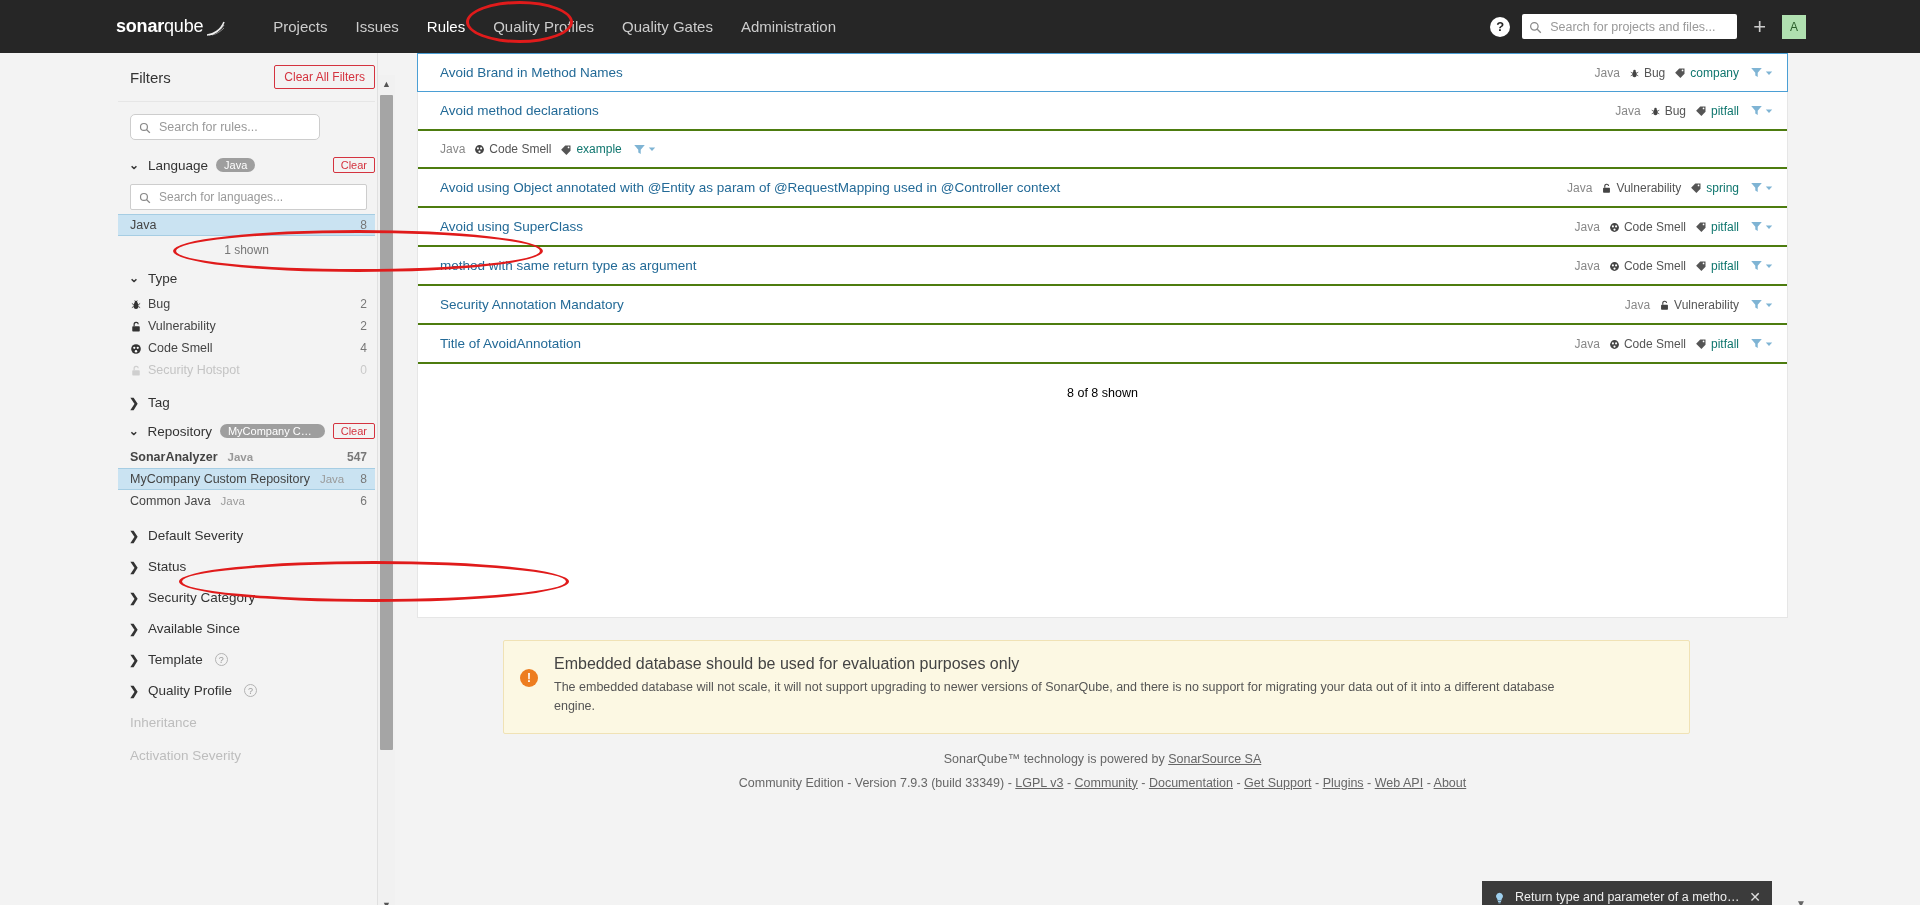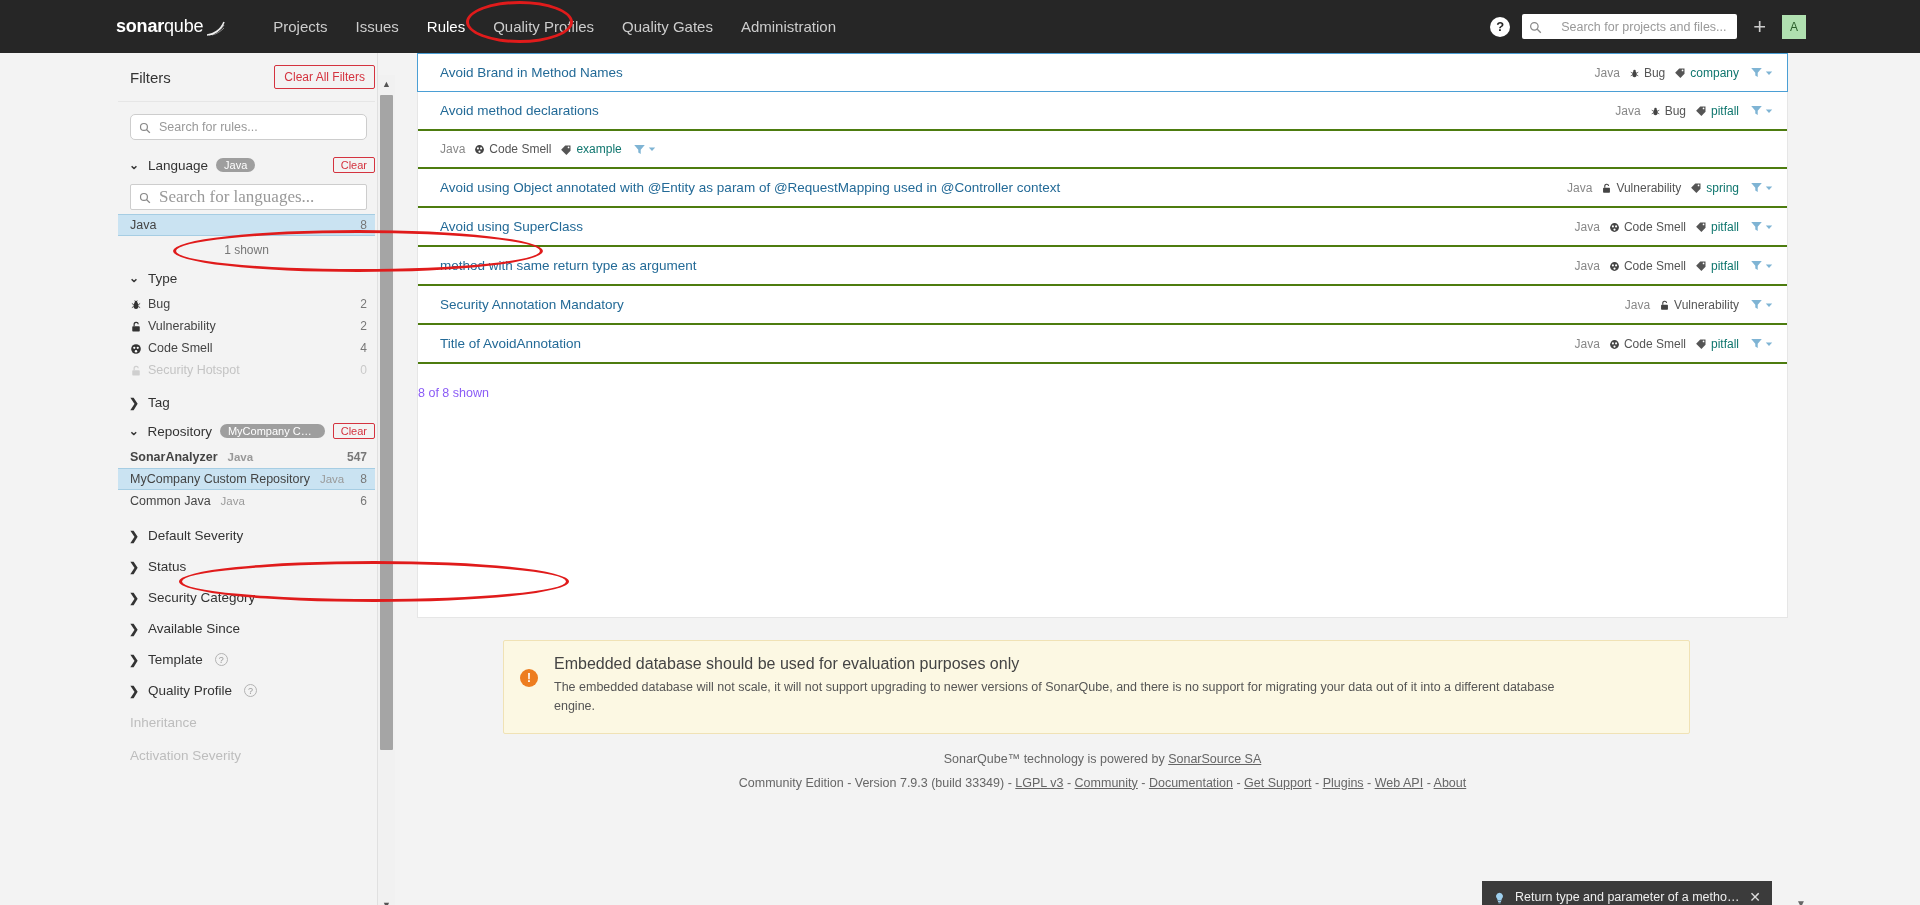--- a/index.html
+++ b/index.html
@@ -48,21 +48,21 @@
     padding-right: 4px;
   }
   .help-icon {
     width: 20px; height: 20px; border-radius: 50%;
     background: #fff; color: #262626;
     display: flex; align-items: center; justify-content: center;
     font-size: 13px; font-weight: bold; cursor: pointer;
   }
   .nav-search {
     width: 215px; height: 25px; background: #fff; border-radius: 2px;
-    display: flex; align-items: center; padding: 0 7px; gap: 17px;
+    display: flex; align-items: center; padding: 0 7px; gap: 6px;
   }
   .nav-search input {
     border: none; outline: none; font-size: 12.5px; width: 100%;
     color: #444; font-family: "Liberation Sans", sans-serif; background: transparent;
   }
   .nav-search input::placeholder { color: #999; }
   .plus-btn {
     color: #ccc; font-size: 22px; line-height: 1; cursor: pointer; padding: 0 4px;
   }
   .avatar {
@@ -104,21 +104,21 @@
     font-size: 12px; padding: 4px 9px; border-radius: 2px; cursor: pointer;
     font-family: "Liberation Sans", sans-serif;
   }
   .btn-clear-sm {
     border: 1px solid #d4333f; color: #d4333f; background: transparent;
     font-size: 11px; padding: 1px 7px; border-radius: 2px; cursor: pointer;
     font-family: "Liberation Sans", sans-serif;
   }
   .side-search {
     margin: 12px 0 0 12px;
-    height: 26px; width: 237px;
+    height: 26px; width: 190px;
     border: 1px solid #cdcdcd; background: #fff; border-radius: 5px;
     display: flex; align-items: center; gap: 6px; padding: 0 8px;
   }
   .side-search input {
     border: none; outline: none; font-size: 12.5px; width: 100%;
     color: #444; background: transparent; font-family: "Liberation Sans", sans-serif;
   }
   .side-search input::placeholder { color: #999; }
 
   .facet { margin-top: 14px; }
@@ -138,22 +138,22 @@
   }
   .facet-clear-wrap { margin-left: auto; }
 
   .facet-search {
     margin: 8px 0 4px 12px;
     height: 26px; width: 237px;
     border: 1px solid #cdcdcd; background: #fff; border-radius: 2px;
     display: flex; align-items: center; gap: 6px; padding: 0 8px;
   }
   .facet-search input {
-    border: none; outline: none; font-size: 17px; width: 100%;
-    color: #444; background: transparent; font-family: Liberation Serif, serif;
+    border: none; outline: none; font-size: 12px; width: 100%;
+    color: #444; background: transparent; font-family: Liberation Sans, sans-serif;
   }
   .facet-search input::placeholder { color: #999; }
 
   .facet-item {
     display: flex; align-items: center;
     padding: 3px 8px 3px 12px;
     font-size: 12.5px; color: #444; cursor: pointer;
     min-height: 22px;
   }
   .facet-item .label { flex: 1; display: flex; align-items: center; gap: 6px; }
@@ -254,21 +254,21 @@
     color: #777; font-size: 12px; white-space: nowrap;
   }
   .rule-lang { color: #888; font-size: 12px; }
   .type-chip { display: inline-flex; align-items: center; gap: 4px; color: #555; font-size: 12px; }
   .tag-chip { display: inline-flex; align-items: center; gap: 4px; color: #0f766e; font-size: 12px; }
   .filter-btn {
     display: inline-flex; align-items: center; gap: 2px;
     color: #9ec6dd; cursor: pointer; margin-left: 2px;
   }
   .shown-footer {
-    color: #8b5cf6; font-size: 12.5px;
+    text-align: center; color: #000000; font-size: 12.5px;
     padding: 22px 0 14px 0;
   }
 
   
   .alert-wrap { padding: 22px 120px 0 108px; }
   .alert {
     background: #fcf8e3; border: 1px solid #f0e2b5;
     display: flex; gap: 16px; padding: 14px 18px 16px 16px;
     border-radius: 2px;
   }

